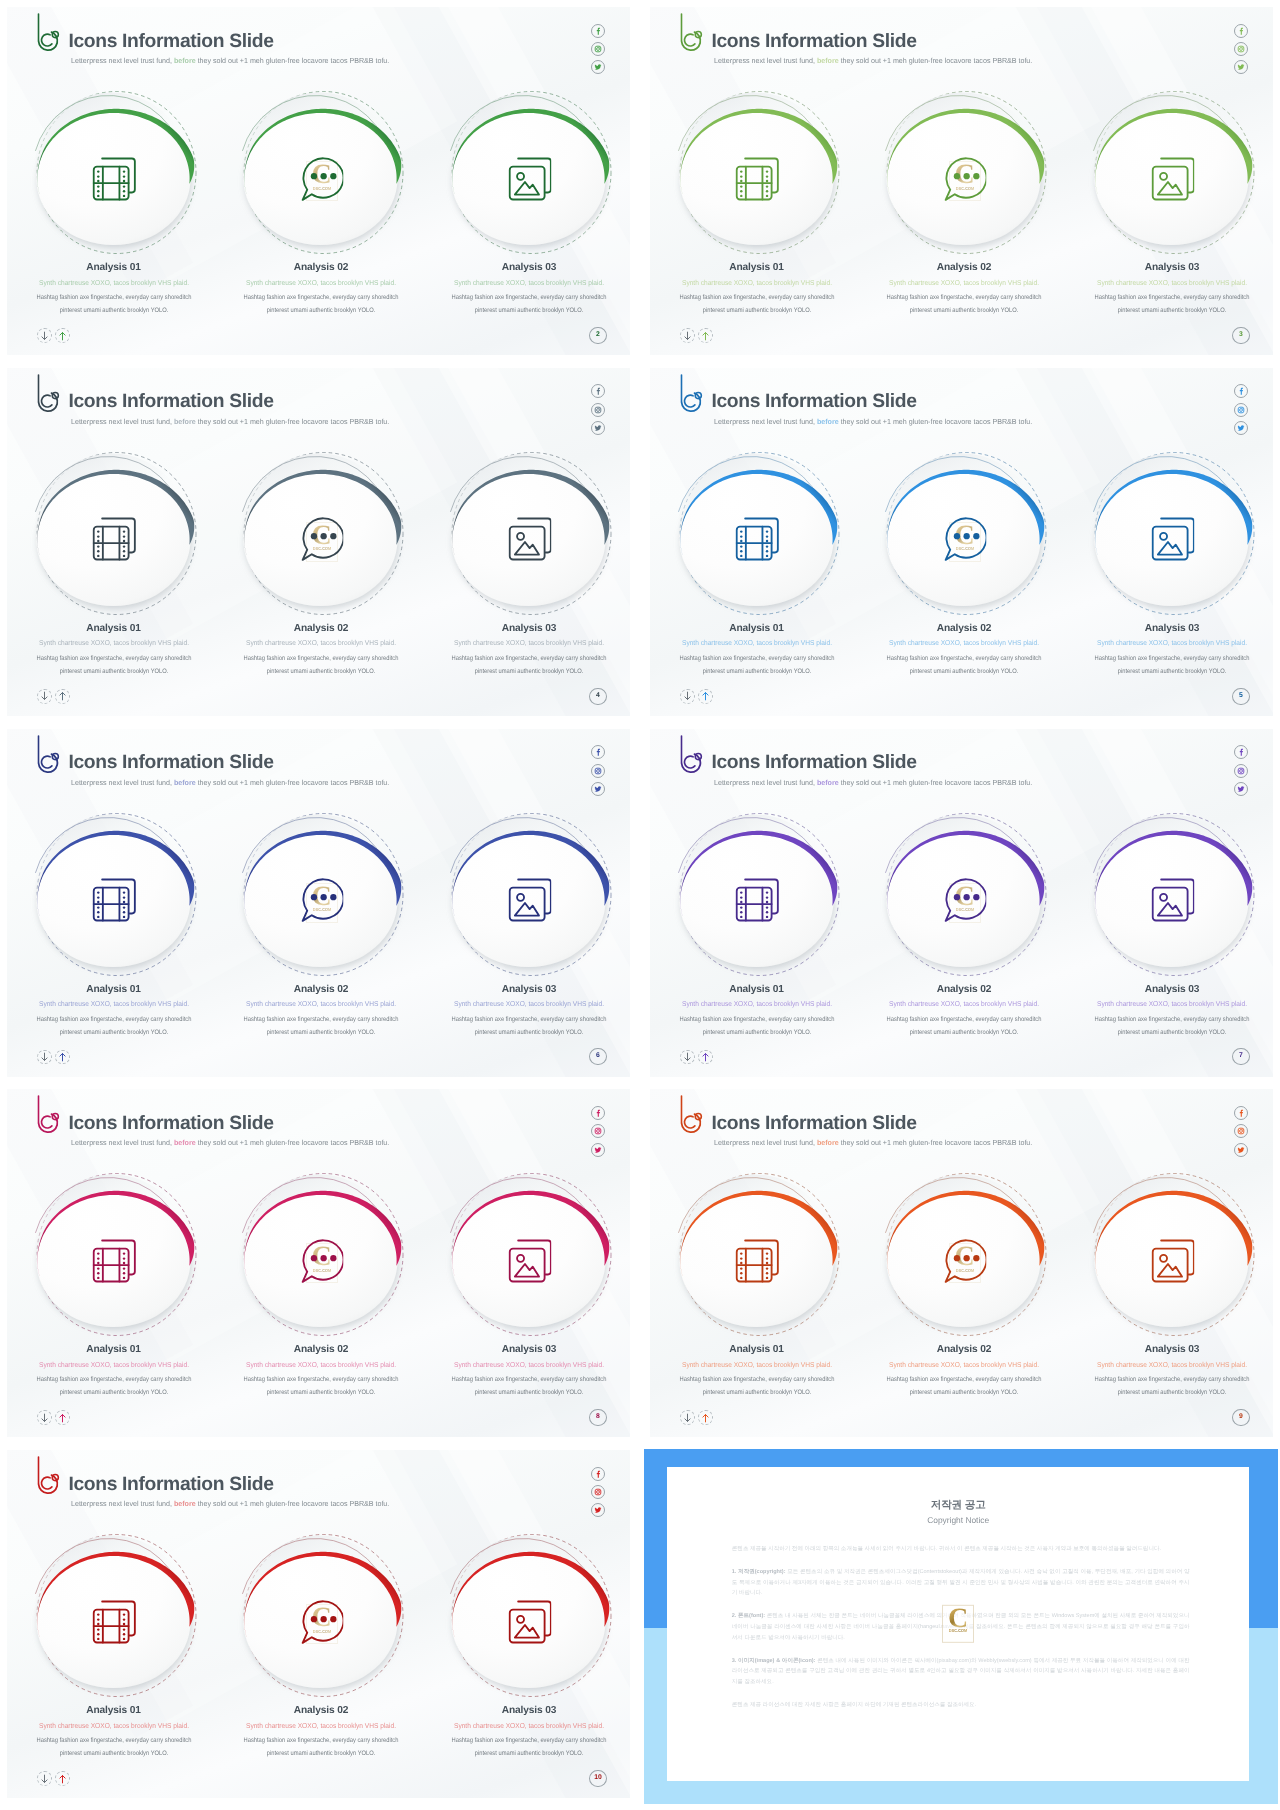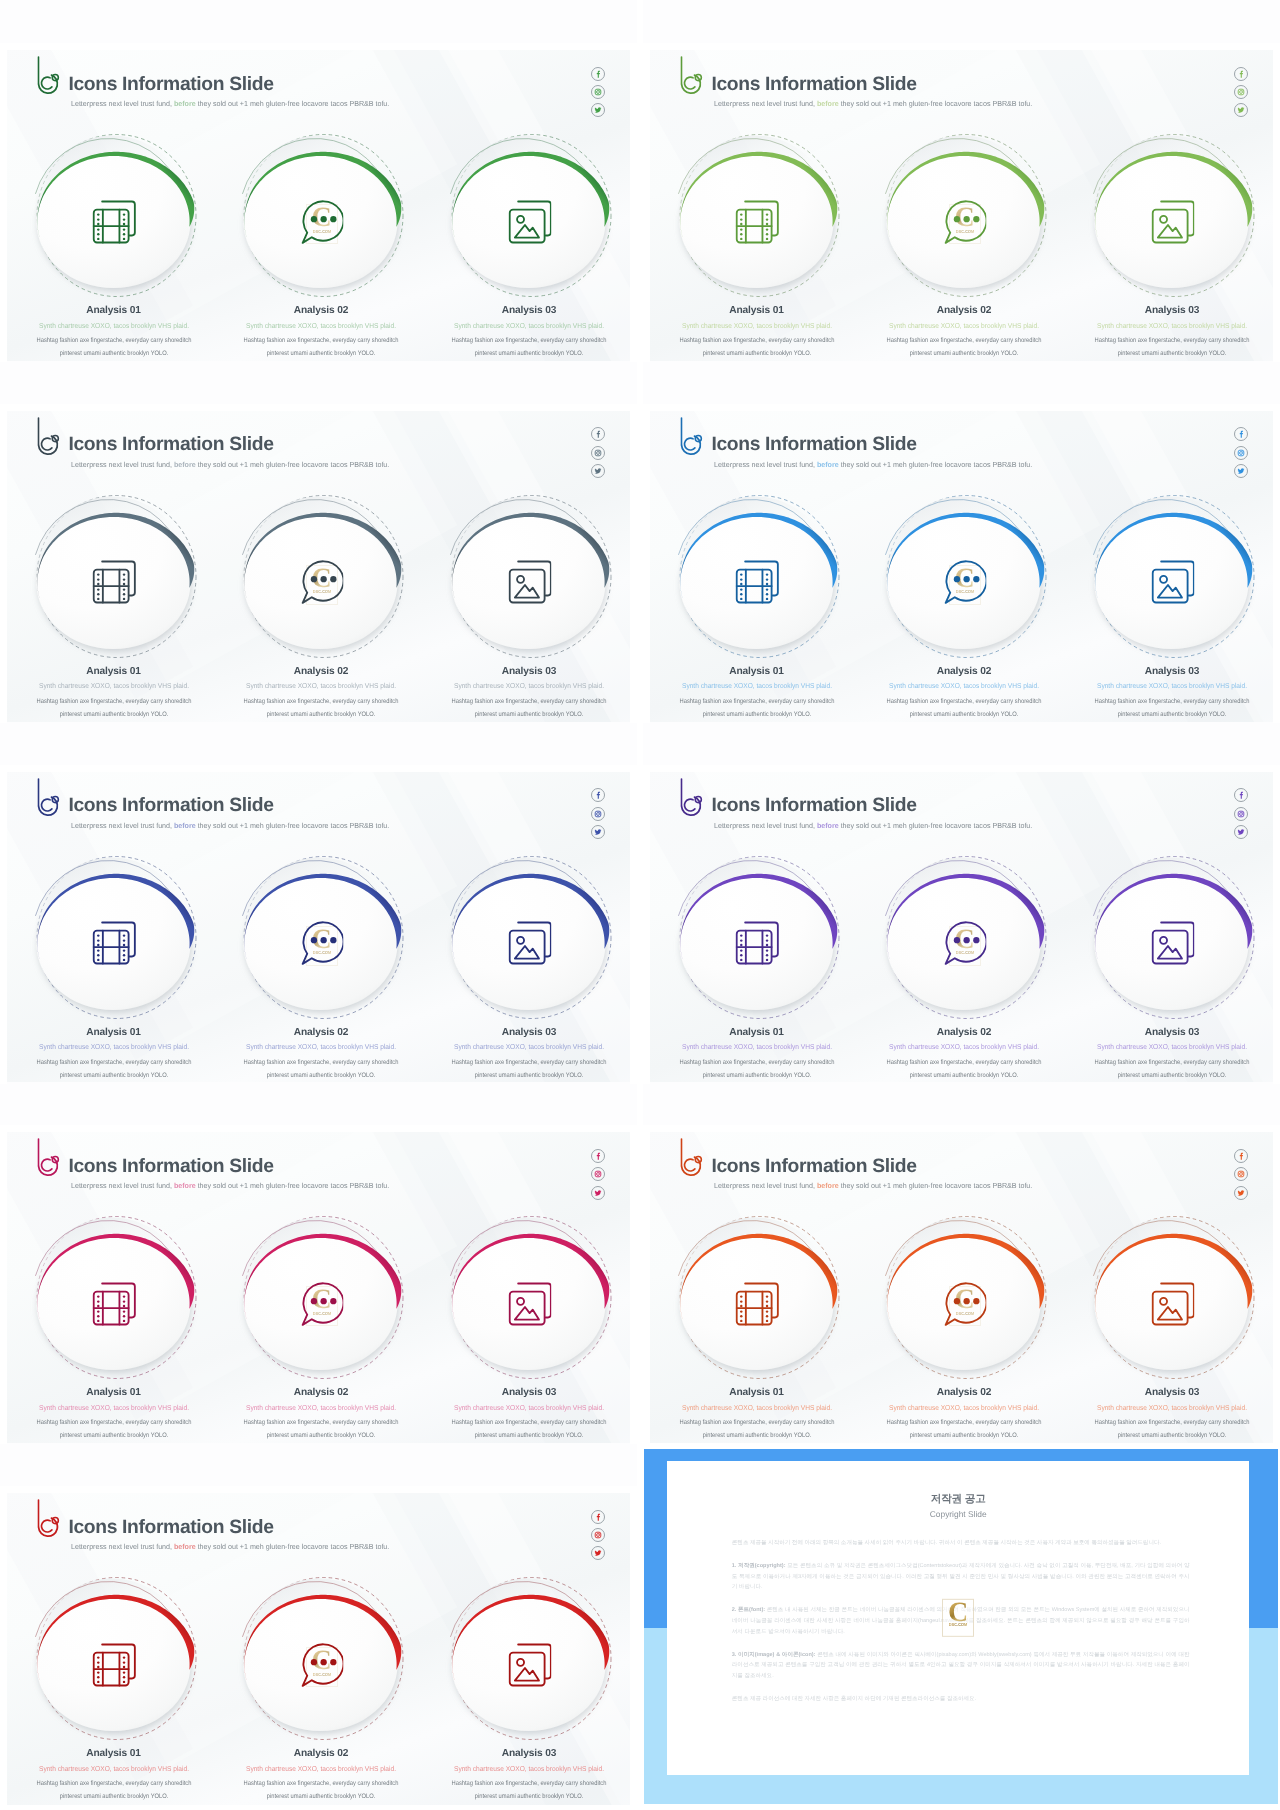--- a/index.html
+++ b/index.html
@@ -4,21 +4,21 @@
 <title>Icons Information Slide</title>
 <style>
 
 *{margin:0;padding:0;box-sizing:border-box}
 html,body{width:1280px;height:1810px;background:#ffffff;
   font-family:"Liberation Sans",sans-serif;-webkit-font-smoothing:antialiased;
   text-rendering:geometricPrecision;}
 #deck{position:relative;width:1280px;height:1810px;background:#ffffff;overflow:hidden;}
 .slide{position:absolute;width:637px;height:362px;background:#fdfdfe;overflow:hidden;}
 .sl-inner{position:absolute;left:0;top:0;width:637px;height:362px;overflow:hidden;
-  background:#fafbfc;margin-top:43px;}
+  background:#fafbfc;}
 .sl-frame{position:absolute;left:0;top:0;width:637px;height:362px;
   border:7px solid #ffffff;pointer-events:none;z-index:9;}
 .bgwash{position:absolute;inset:0;
   background:linear-gradient(160deg,#fdfefe 0%,#fafcfc 26%,#f3f6f7 52%,#fbfcfd 68%,#f2f5f7 88%,#f8fafb 100%);
 }
 .bgwash2{position:absolute;inset:0;overflow:hidden;}
 .bgwash2 i{position:absolute;display:block;transform:rotate(-29deg);transform-origin:0 0;}
 .st-a{background:#ffffff;opacity:.38;}
 .st-b{background:#eaeff1;opacity:.22;}
 
@@ -63,21 +63,21 @@
 .navs{position:absolute;left:37px;top:328.2px;display:flex;gap:3.4px;}
 .nav-b{width:14.8px;height:14.8px;border-radius:50%;border:.9px dashed #b6bdc2;
   display:flex;align-items:center;justify-content:center;}
 .pg{position:absolute;left:589.2px;top:326.8px;width:17.6px;height:17.2px;border-radius:50%;
   border:.95px solid #9ba4aa;display:flex;align-items:center;justify-content:center;
   font-size:6.8px;font-weight:700;line-height:6.8px;}
 
 .cslide{position:absolute;background:#ffffff;overflow:hidden;}
 .cslide .band{position:absolute;left:0.75px;top:6px;width:634px;height:178.5px;background:#4a9ef2;}
 .cslide .band2{position:absolute;left:0.75px;top:184.5px;width:634px;height:176px;background:#ade0fb;}
-.cpaper{position:absolute;left:24.2px;top:18px;width:582px;height:314.1px;background:#fff;}
+.cpaper{position:absolute;left:24.2px;top:24px;width:582px;height:314.1px;background:#fff;}
 .c-h1{text-align:center;font-size:10.6px;font-weight:700;color:#6b737b;margin-top:31.5px;letter-spacing:-.2px;line-height:13px;}
 .c-h2{text-align:center;font-size:8.4px;color:#8b9299;margin-top:3.5px;line-height:11px;}
 .c-p{font-size:5.55px;color:#cfd4d8;line-height:10.6px;margin:0 59.7px 0 64.6px;letter-spacing:0;
   text-align:justify;transform-origin:50% 50%;transform:scaleX(1);}
 .c-p.first{margin-top:18px;}
 .c-p.sec{margin-top:12.5px;}
 .c-p b{color:#b7bdc3;font-weight:700;}
 .cwmk{position:absolute;left:50%;top:157px;transform:translate(-50%,-50%);
   width:32px;height:38.4px;display:flex;align-items:flex-start;justify-content:center;
   border:.5px solid rgba(186,158,96,.36);background:rgba(255,255,255,.58);}
@@ -2020,21 +2020,21 @@
           </div>
 </div>
 <div class="pg" style="color:#a31313">10</div>
 </div>
     </div>
 <div class="cslide" style="left:643px;top:1443.0px;width:637px;height:367.0px">
 <div class="band"></div>
 <div class="band2"></div>
 <div class="cpaper">
 <div class="c-h1">저작권 공고</div>
-<div class="c-h2">Copyright Slide</div>
+<div class="c-h2">Copyright Notice</div>
 <div class="c-p first">콘텐츠 제공을 시작하기 전에 아래의 항목의 소개능을 사세히 읽어 주시기 바랍니다. 귀하서 이 콘텐츠 제공을 시작하는 것은 사용자 계약과 보호에 동의하셨음을 알려드립니다.</div>
 <div class="c-p sec"><b>1. 저작권(copyright):</b><span> 모든 콘텐츠의 소유 및 저작권은 콘텐츠세이그스닷컴(Contentstokeout)과 제작자에게 있습니다. 사전 승낙 없이 고칠적 이용, 무단전재, 배포, 기타 임합에 의하여 양도 복제으로 이용하거나 제3자에게 이용하는 것은 금지되어 있습니다. 이러한 고칠 행위 발견 시 준인한 민사 및 형사상의 사법을 받습니다. 이와 관련한 문의는 고객센터로 연락하여 주시기 바랍니다.</span></div>
 <div class="c-p sec"><b>2. 폰트(font):</b><span> 콘텐츠 내 사용된 서체는 한글 폰트는 네이버 나눔글꼴체 라이센스에 의거하여 적용하였으며 한글 외의 모든 폰트는 Windows System에 설치된 사체로 준하여 제작되었으니 네이버 나눔글꼴 라이센스에 대한 사세한 사항은 네이버 나눔글꼴 홈페이지(hangeul.naver.com)를 참조하세요. 폰트는 콘텐츠의 함께 제공되지 않으므로 필요할 경우 해당 폰트를 구입하셔서 다운로드 받으셔야 사용하시기 바랍니다.</span></div>
 <div class="c-p sec"><b>3. 이미지(image) &amp; 아이콘(icon):</b><span> 콘텐츠 내에 사용된 이미지와 아이콘은 픽사베이(pixabay.com)와 Webbly(swebsly.com) 등에서 제공한 무료 저작물을 이용하여 제작되었으니 이에 대한 라이선스로 제공되고 콘텐츠를 구입한 고객님 이에 관한 권리는 귀하서 별도로 4인하고 필요할 경우 이미지를 삭제하셔서 이미지를 받으셔서 사용하시기 바랍니다. 자세한 내용은 홈페이지를 참조하세요.</span></div>
 <div class="c-p sec">콘텐츠 제공 라이선스에 대한 자세한 사항은 홈페이지 하단에 기재된 콘텐츠라이선스를 참조하세요.</div>
 <div class="cwmk">
           <span class="wc">C</span>
           <span class="wt">DSC.COM</span>
         </div>
 </div>

